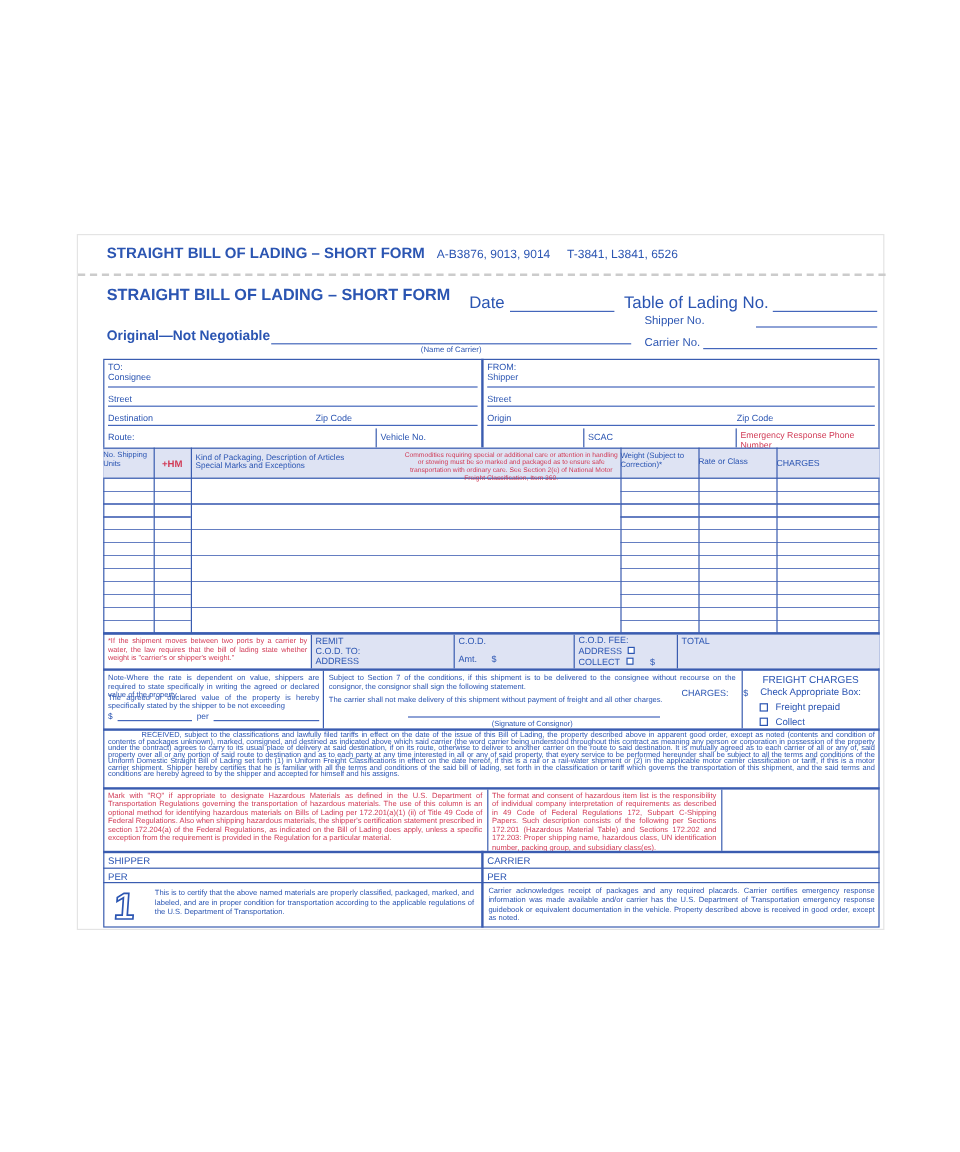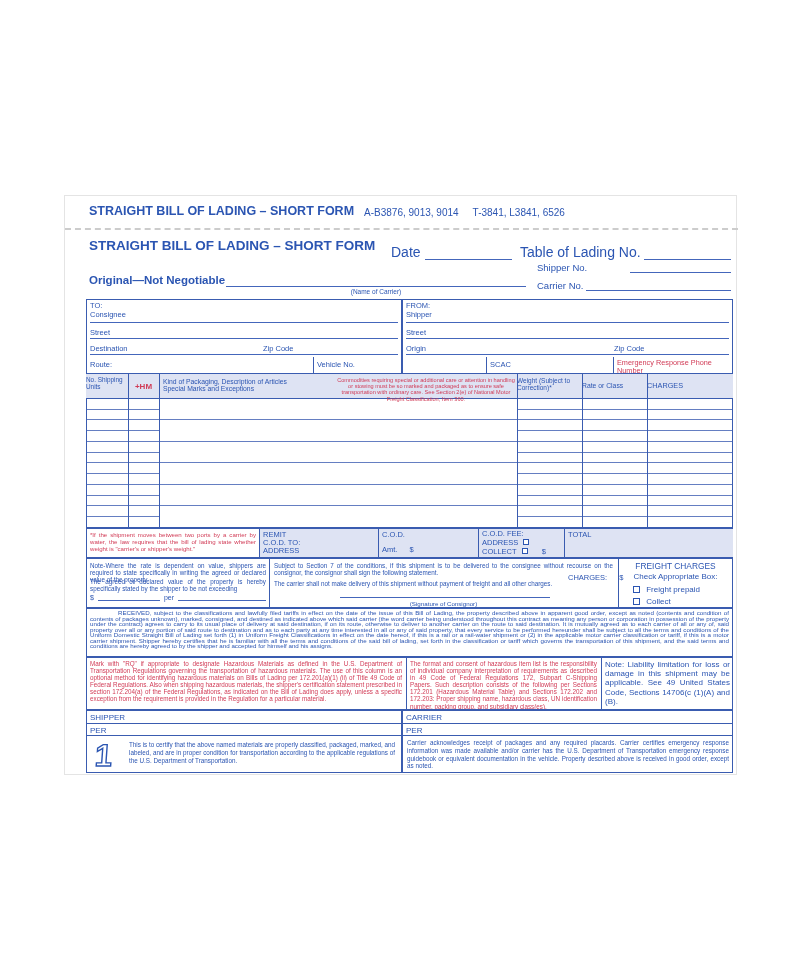--- a/index.html
+++ b/index.html
@@ -178,21 +178,20 @@
   </div>
 
   <div class="abs hline" style="left:21px; top:411px; width:647px; height:2px;"></div>
   <div class="abs blue" style="left:25px; top:414px; width:639px; font-size:6.2px; line-height:5.5px; text-align:justify; text-indent:28px;">RECEIVED, subject to the classifications and lawfully filed tariffs in effect on the date of the issue of this Bill of Lading, the property described above in apparent good order, except as noted (contents and condition of contents of packages unknown), marked, consigned, and destined as indicated above which said carrier (the word carrier being understood throughout this contract as meaning any person or corporation in possession of the property under the contract) agrees to carry to its usual place of delivery at said destination, if on its route, otherwise to deliver to another carrier on the route to said destination.  It is mutually agreed as to each carrier of all or any of, said property over all or any portion of said route to destination and as to each party at any time interested in all or any of said property, that every service to be performed hereunder shall be subject to all the terms and conditions of the Uniform Domestic Straight Bill of Lading set forth (1) in Uniform Freight Classifications in effect on the date hereof, if this is a rail or a rail-water shipment or (2) in the applicable motor carrier classification or tariff, if this is a  motor carrier shipment. Shipper hereby certifies that he is familiar with all the terms and conditions of the said bill of lading, set forth in the classification or tariff which governs the transportation of this shipment, and the said terms and conditions are hereby agreed to by the shipper and accepted for himself and his assigns.</div>
 
   <div class="abs hline" style="left:21px; top:460px; width:647px; height:1.5px;"></div>
   <div class="abs vline" style="left:341px; top:462px; width:1px; height:51px;"></div>
   <div class="abs vline" style="left:536px; top:462px; width:1px; height:51px;"></div>
   <div class="abs tinyr" style="left:25px; top:464px; width:312px;">Mark with "RQ" if appropriate to designate Hazardous Materials as defined in the U.S. Department of Transportation Regulations governing the transportation of hazardous materials. The use of this column is an optional method for identifying hazardous materials on Bills of Lading per 172.201(a)(1) (ii) of Title 49 Code of Federal Regulations. Also when shipping hazardous materials, the shipper's certification statement prescribed in section 172.204(a) of the Federal Regulations, as indicated on the Bill of Lading does apply, unless a specific exception from the requirement is provided in the Regulation for a particular material.</div>
   <div class="abs tinyr" style="left:345px; top:464px; width:187px;">The format and consent of hazardous item list is the responsibility of individual company interpretation of requirements as described in 49 Code of Federal Regulations 172, Subpart C-Shipping Papers. Such description consists of the following per Sections 172.201 (Hazardous Material Table) and Sections 172.202 and 172.203: Proper shipping name, hazardous class, UN identification number, packing group, and subsidiary class(es).</div>
-  <div class="abs blue" style="left:540px; top:464px; width:125px; font-size:8px; line-height:9.2px; text-align:justify;">Note: Liability limitation for loss or damage in this shipment may be applicable. See 49 United States Code, Sections 14706(c (1)(A) and (B).</div>
 
   <div class="abs hline" style="left:21px; top:513px; width:647px; height:1.5px;"></div>
   <div class="abs vline" style="left:336px; top:513px; width:1.5px; height:64px;"></div>
   <div class="abs blue" style="left:25px; top:517px; font-size:8px;">SHIPPER</div>
   <div class="abs" style="left:60px; top:515px; width:274px; height:12px;"></div>
   <div class="abs blue" style="left:341px; top:517px; font-size:8px;">CARRIER</div>
   <div class="abs" style="left:380px; top:515px; width:286px; height:12px;"></div>
   <div class="abs hline" style="left:21px; top:527px; width:647px; height:1px;"></div>
   <div class="abs blue" style="left:25px; top:530px; font-size:8px;">PER</div>
   <div class="abs" style="left:48px; top:528px; width:286px; height:11px;"></div>

